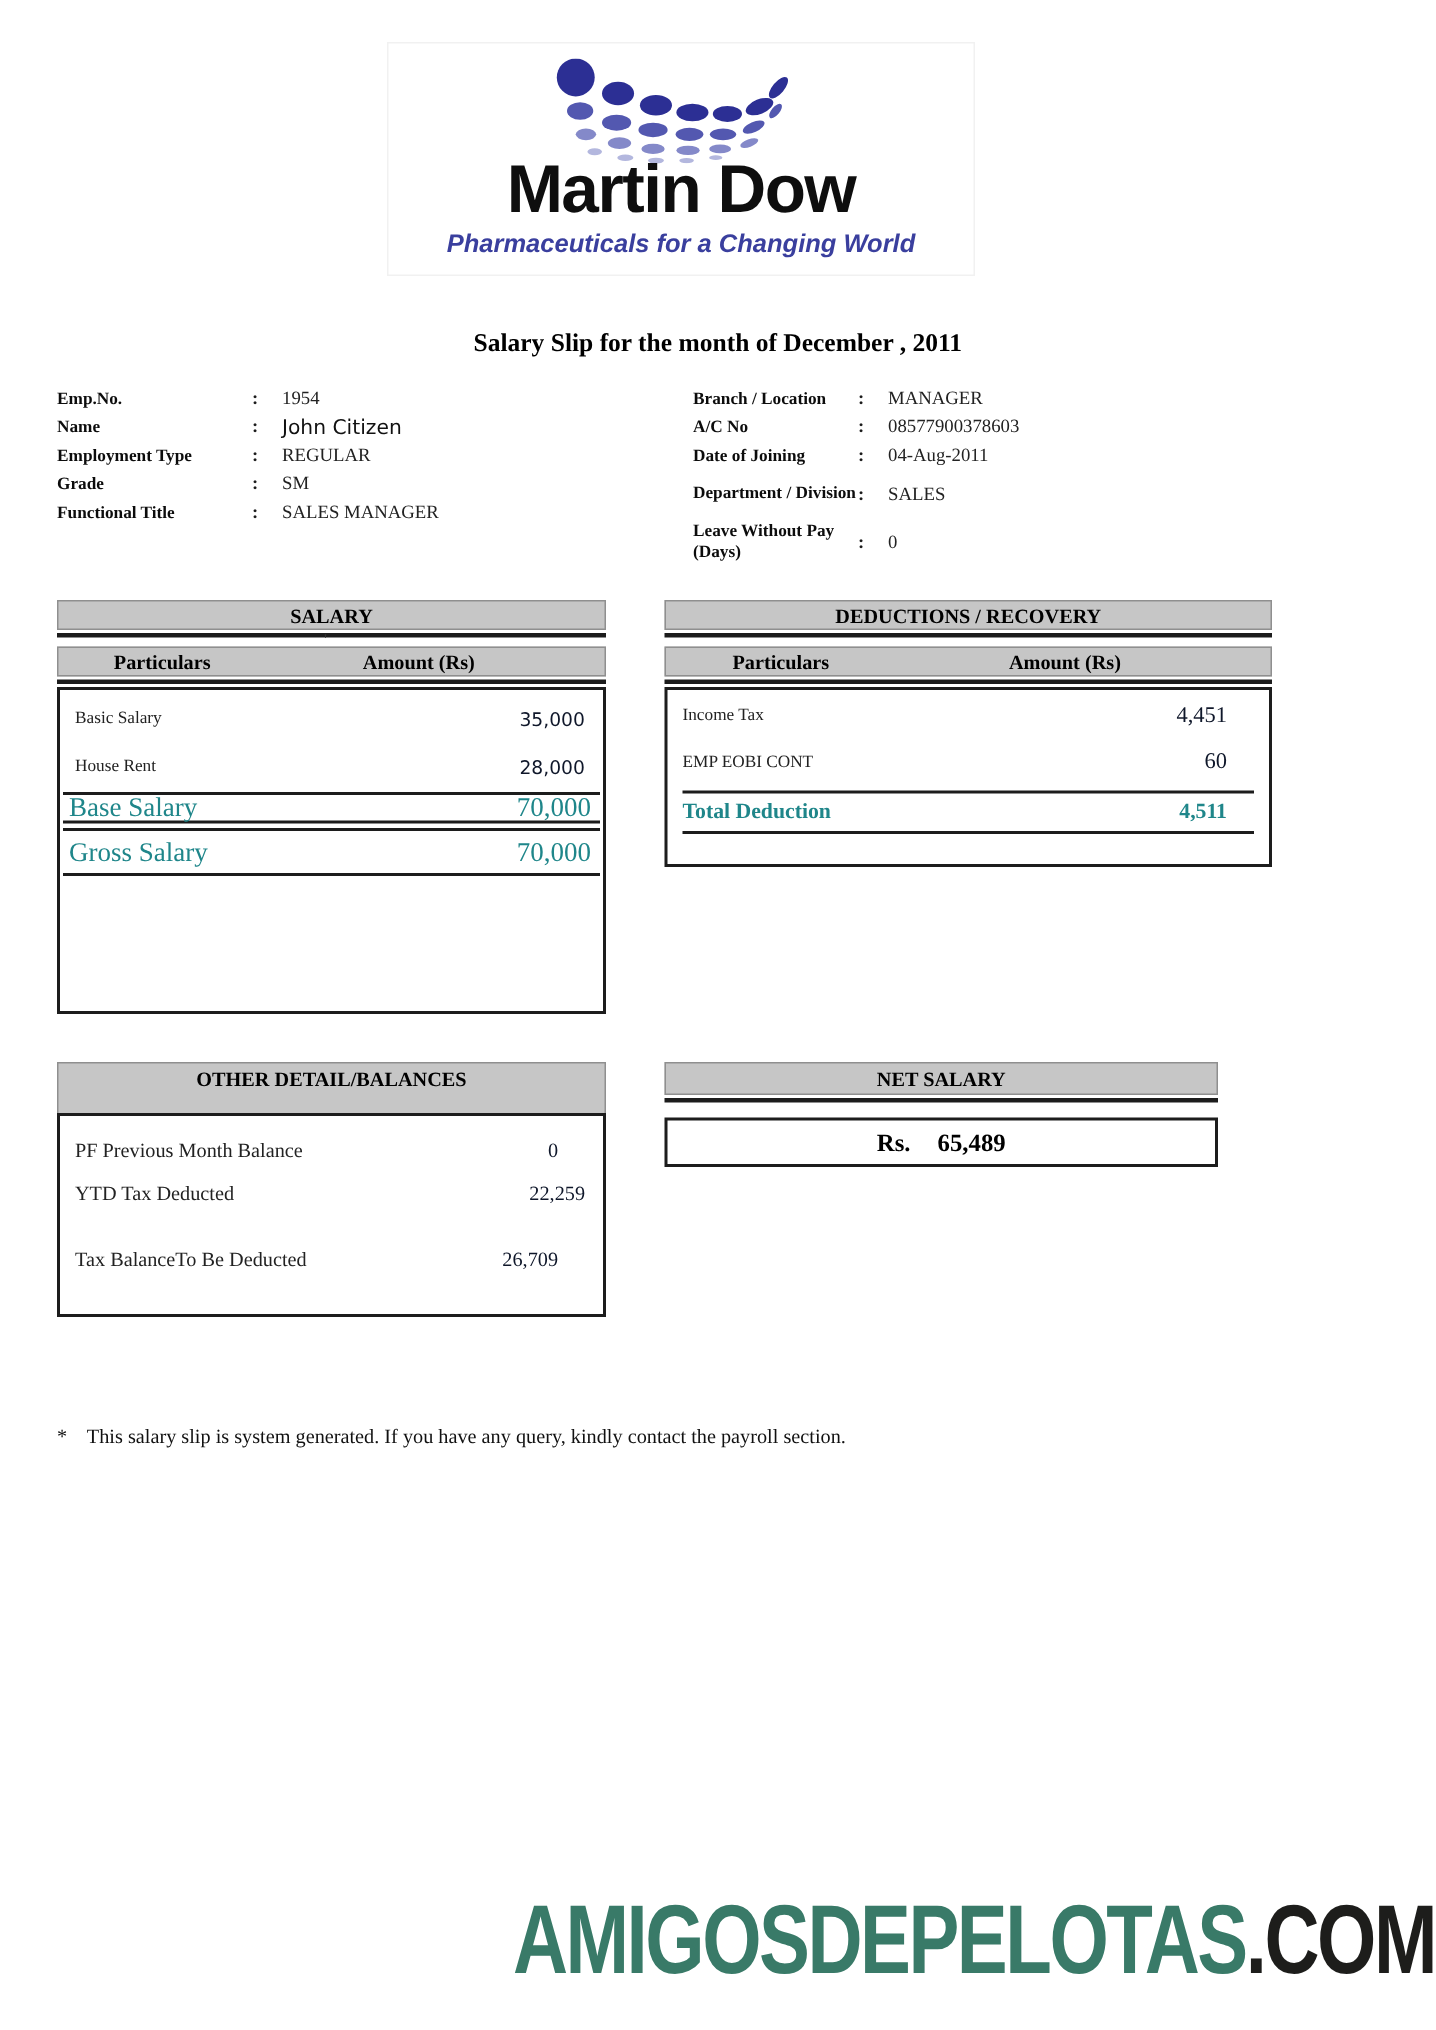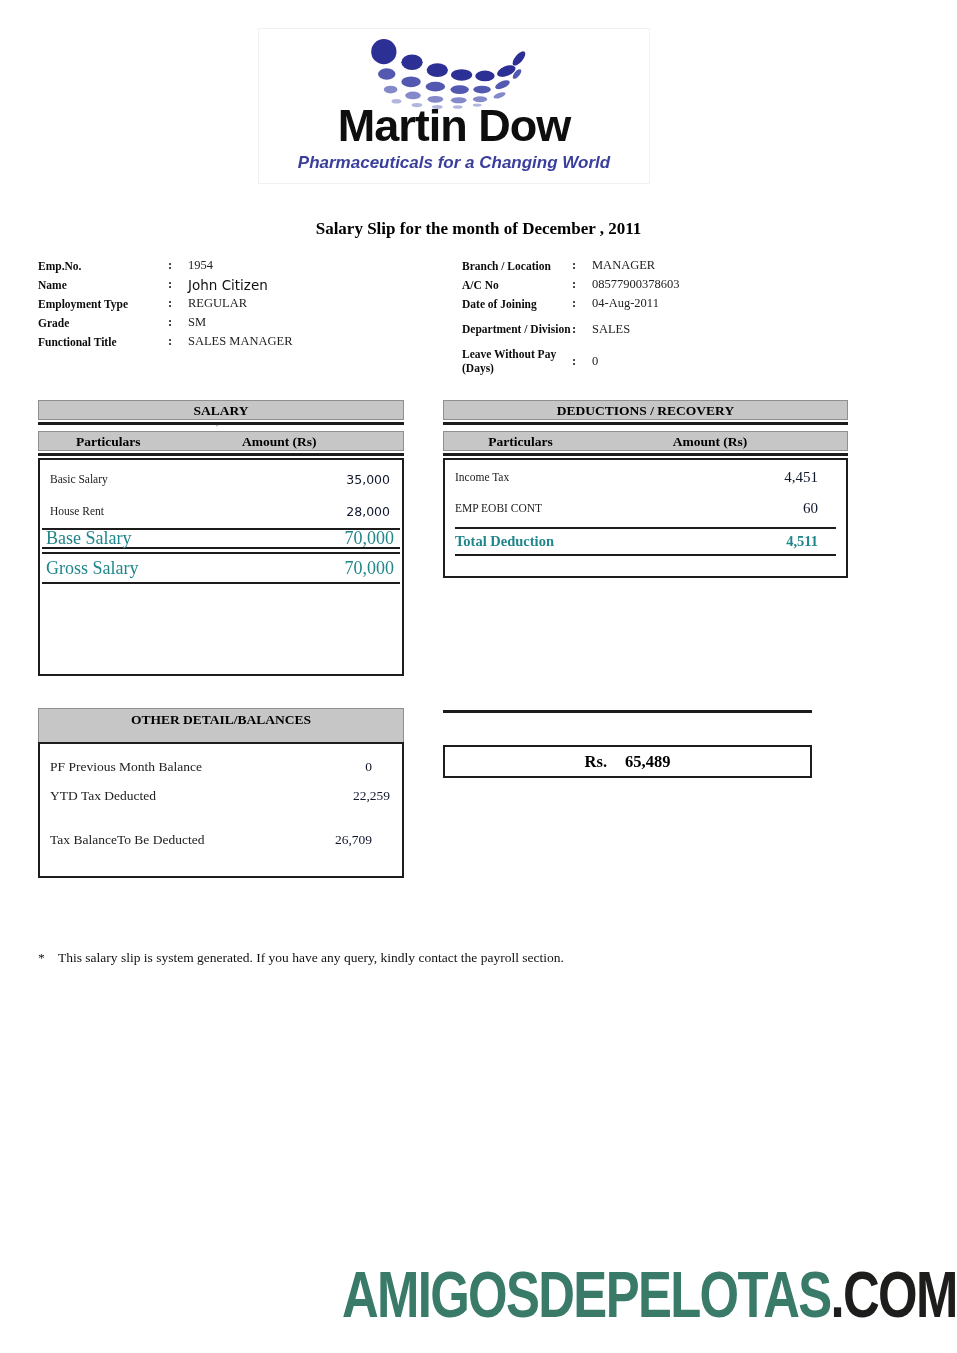--- a/index.html
+++ b/index.html
@@ -245,20 +245,21 @@
       <span class="dl" style="font-size:13.5px;">YTD Tax Deducted</span>
       <span class="dv" style="font-size:13.5px;">22,259</span>
     </div>
     <div class="drow" style="margin-top:22px;height:22px;">
       <span class="dl" style="font-size:13.5px;">Tax BalanceTo Be Deducted</span>
       <span class="dv" style="font-size:13.5px;padding-right:30px;">26,709</span>
     </div>
   </div>
 
   <div style="position:absolute;left:443px;top:708px;width:369px;">
+    <div class="gray-bar" style="height:22px;line-height:22px;">NET SALARY</div>
     <div class="thick-line"></div>
   </div>
 
   <div class="databox" style="left:443px;top:745px;width:369px;height:33px;">
     <div class="net-amount">
       <span>Rs.</span>
       <span>65,489</span>
     </div>
   </div>
 

